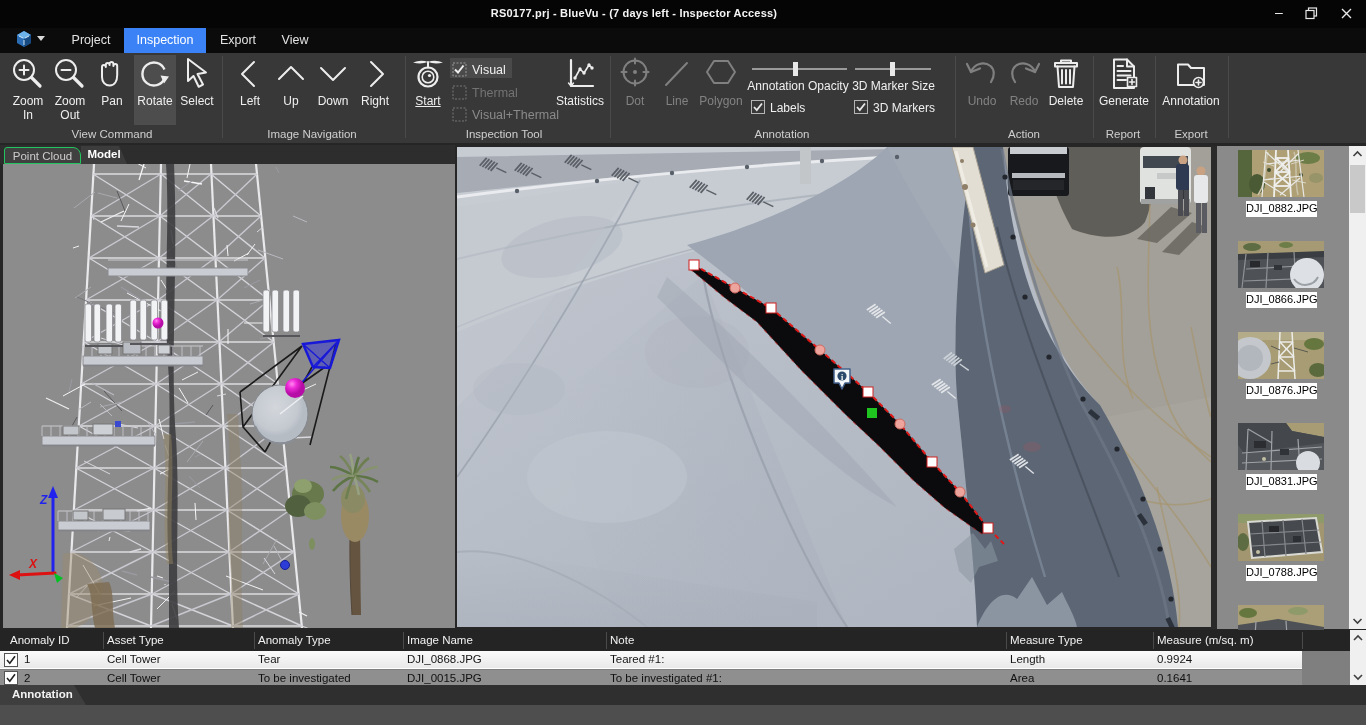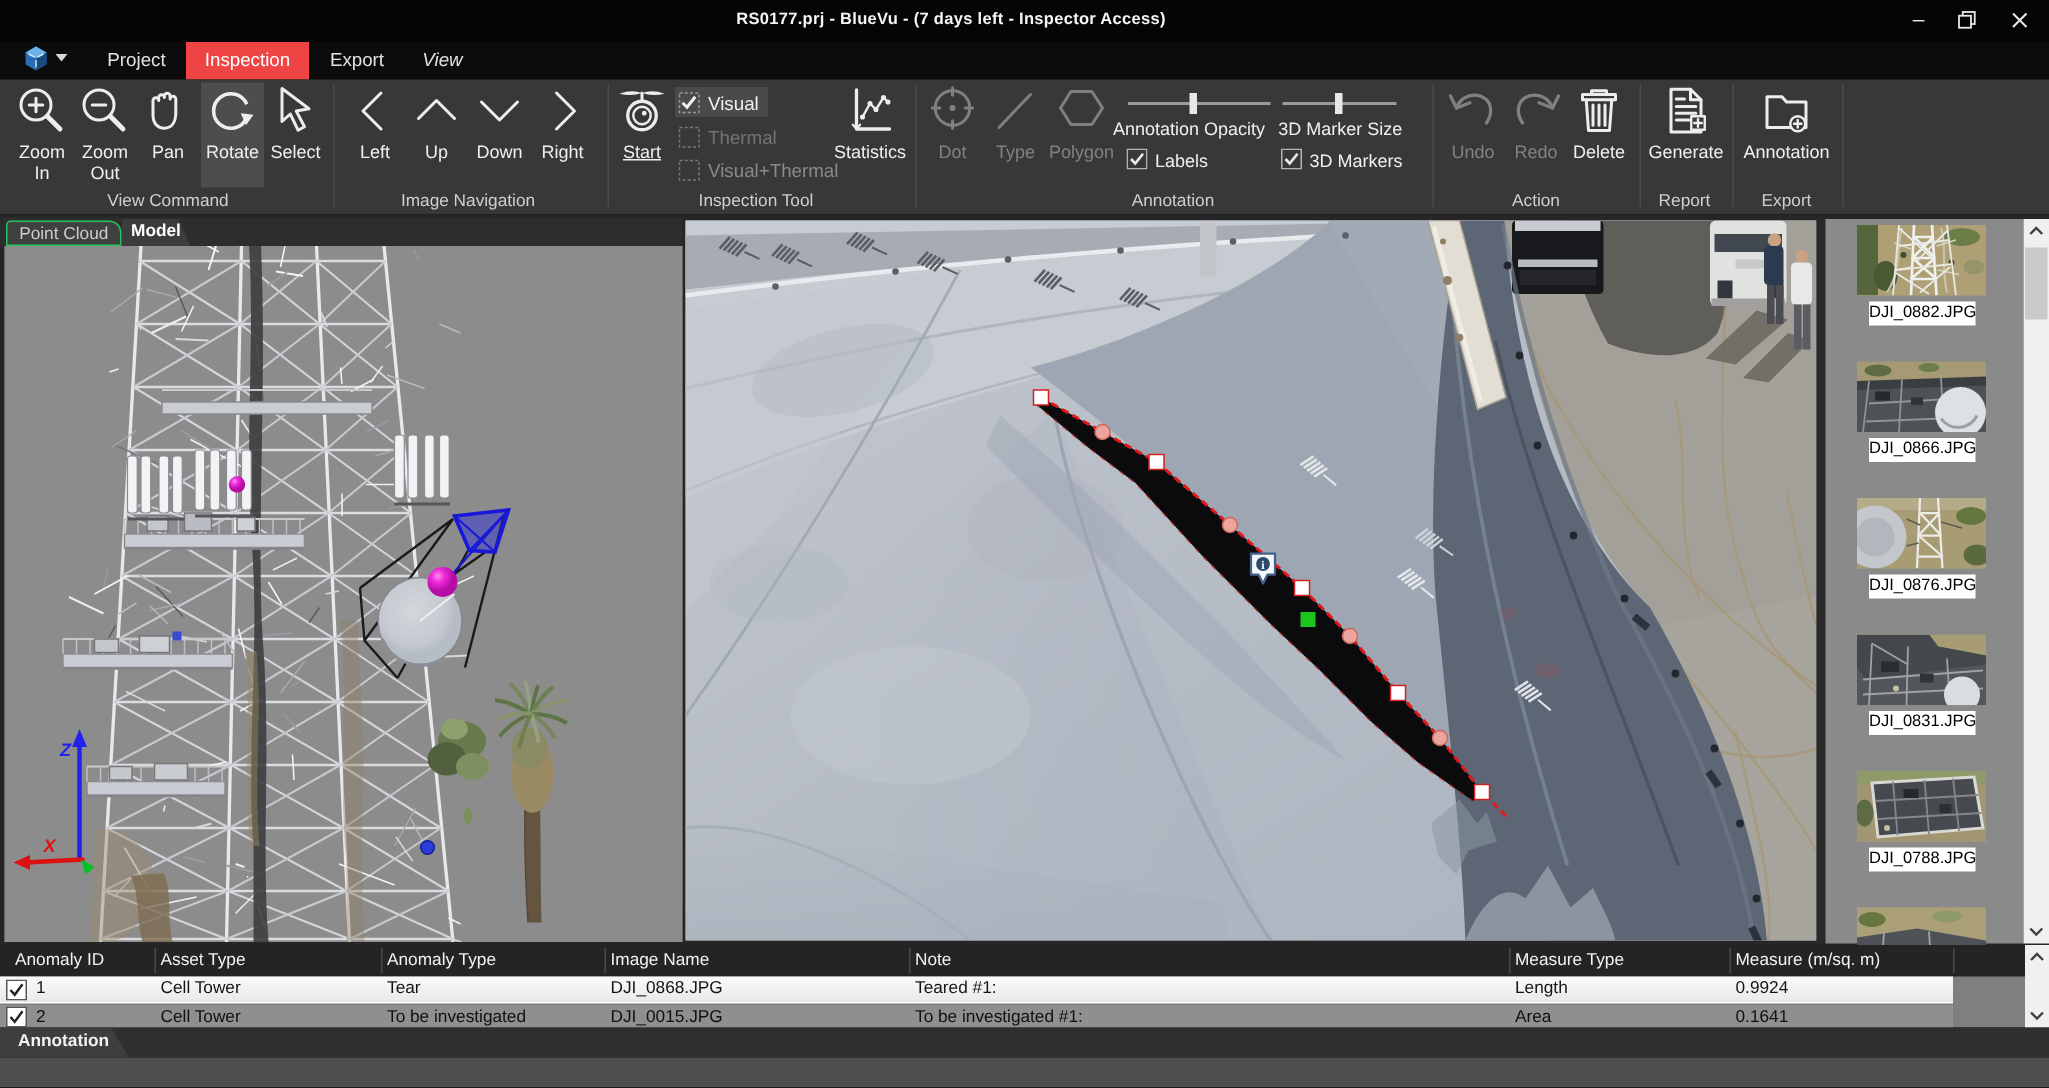--- a/index.html
+++ b/index.html
@@ -6,21 +6,21 @@
 html,body { width:1366px; height:725px; overflow:hidden; background:#000; }
 body { font-family:"Liberation Sans", sans-serif; position:relative; }
 .abs { position:absolute; }
 
 #titlebar { left:0; top:0; width:1366px; height:28px; background:#050505; }
 #title { left:0; top:0; width:1268px; height:28px; line-height:27px; text-align:center; color:#f5f5f5; font-size:11px; font-weight:bold; letter-spacing:0.2px; }
 .winbtn { top:0; width:34px; height:26px; color:#e8e8e8; font-size:13px; text-align:center; line-height:24px; }
 
 #tabbar { left:0; top:28px; width:1366px; height:25px; background:#0b0b0b; }
 .rtab { top:28px; height:25px; line-height:25px; color:#e2e2e2; font-size:12.5px; text-align:center; }
-#tab-insp { background:#ef4444; color:#fff; }
+#tab-insp { background:#3b82f6; color:#fff; }
 
 #ribbon { left:0; top:53px; width:1366px; height:90px; background:#383838; }
 .rsep { top:3px; width:1px; height:82px; background:#4a4a4a; }
 .glabel { top:73px; height:16px; line-height:16px; color:#cfcfcf; font-size:11.5px; text-align:center; }
 .btn { top:3px; text-align:center; color:#efefef; font-size:12px; }
 .btn .lbl { margin-top:1px; line-height:13.5px; }
 .btn.dis { color:#828282; }
 svg { display:block; }
 
 #content { left:0; top:143px; width:1366px; height:487px; background:#262626; }
@@ -64,21 +64,21 @@
       <polygon points="10,1 17,5 17,13 10,17 3,13 3,5" fill="#2a6db5"></polygon>
       <polygon points="10,1 17,5 10,9 3,5" fill="#6db2e8"></polygon>
       <polygon points="10,9 17,5 17,13 10,17" fill="#174a80"></polygon>
       <path d="M5 6 L9 8 M11 8 L15 6 M10 10 L10 15" stroke="#cfe6f5" stroke-width="1"></path>
     </svg>
 </div>
 <div class="abs" style="left:37px;top:36px;width:0;height:0;border-left:4px solid transparent;border-right:4px solid transparent;border-top:5px solid #d8d8d8;"></div>
 <div class="abs rtab" style="left:58px;width:66px;">Project</div>
 <div class="abs rtab" id="tab-insp" style="left:124px;width:82px;">Inspection</div>
 <div class="abs rtab" style="left:206px;width:64px;">Export</div>
-<div class="abs rtab" style="left:270px;width:50px;font-style:italic;">View</div>
+<div class="abs rtab" style="left:270px;width:50px;">View</div>
 
 <div class="abs" id="ribbon"></div>
 <div class="abs" style="left:134px;top:55px;width:42px;height:70px;background:#4d4d4d;"></div>
 <div class="abs btn" style="left:6px;top:56px;width:44px;">
     <svg width="36" height="38" viewBox="0 0 36 38" style="margin:0 auto;">
       <g stroke="#ededed" stroke-width="2" fill="none" stroke-linecap="round" stroke-linejoin="round">
         <circle cx="14" cy="14" r="10"></circle>
         <line x1="21.5" y1="21.5" x2="30" y2="30" stroke-width="3.2"></line>
         <line x1="14" y1="9.5" x2="14" y2="18.5"></line>
         <line x1="9.5" y1="14" x2="18.5" y2="14"></line>
@@ -192,21 +192,21 @@
       </g>
     </svg>
     <div class="lbl">Dot</div>
   </div>
 <div class="abs btn dis" style="left:655px;top:56px;width:44px;">
     <svg width="36" height="38" viewBox="0 0 36 38" style="margin:0 auto;">
       <g stroke="#808080" stroke-width="2" fill="none" stroke-linecap="round" stroke-linejoin="round">
         <line x1="7" y1="29" x2="28" y2="7"></line>
       </g>
     </svg>
-    <div class="lbl">Type</div>
+    <div class="lbl">Line</div>
   </div>
 <div class="abs btn dis" style="left:695px;top:56px;width:52px;">
     <svg width="36" height="38" viewBox="0 0 36 38" style="margin:0 auto;">
       <g stroke="#808080" stroke-width="2" fill="none" stroke-linecap="round" stroke-linejoin="round">
         <polygon points="11,5 25,5 32,16 25,27 11,27 4,16"></polygon>
       </g>
     </svg>
     <div class="lbl">Polygon</div>
   </div>
 <div class="abs btn dis" style="left:960px;top:56px;width:44px;">
@@ -288,21 +288,21 @@
 <div class="abs" style="left:450px;top:81px;height:20px;padding:2px 6px 0 2px;"><svg width="15" height="15" viewBox="0 0 15 15" style="display:inline-block;vertical-align:-3px;">
       <rect x="1" y="1" width="13" height="13" fill="none" stroke="#777" stroke-width="1" stroke-dasharray="2,1.5"></rect>
     </svg><span style="color:#737373;font-size:12.5px;margin-left:5px;">Thermal</span></div>
 <div class="abs" style="left:450px;top:103px;height:20px;padding:2px 6px 0 2px;"><svg width="15" height="15" viewBox="0 0 15 15" style="display:inline-block;vertical-align:-3px;">
       <rect x="1" y="1" width="13" height="13" fill="none" stroke="#777" stroke-width="1" stroke-dasharray="2,1.5"></rect>
     </svg><span style="color:#8a8a8a;font-size:12.5px;margin-left:5px;">Visual+Thermal</span></div>
 <div class="abs" style="left:752px;top:68px;width:95px;height:2px;background:#9a9a9a;"></div>
 <div class="abs" style="left:793px;top:62px;width:5px;height:14px;background:#e8e8e8;"></div>
 <div class="abs" style="left:855px;top:68px;width:76px;height:2px;background:#9a9a9a;"></div>
 <div class="abs" style="left:890px;top:62px;width:5px;height:14px;background:#e8e8e8;"></div>
-<div class="abs" style="left:742px;top:79px;width:112px;color:#f0f0f0;font-size:12px;text-align:left;white-space:nowrap;">Annotation Opacity</div>
+<div class="abs" style="left:742px;top:79px;width:112px;color:#f0f0f0;font-size:12px;text-align:center;white-space:nowrap;">Annotation Opacity</div>
 <div class="abs" style="left:846px;top:79px;width:95px;color:#f0f0f0;font-size:12px;text-align:center;white-space:nowrap;">3D Marker Size</div>
 <div class="abs" style="left:751px;top:98px;"><svg width="14" height="14" viewBox="0 0 14 14" style="display:inline-block;vertical-align:-2px;">
       <rect x="0.5" y="0.5" width="13" height="13" fill="none" stroke="#b5b5b5" stroke-width="1"></rect>
       <path d="M3 7 L5.8 10 L11 3.5" stroke="#e8e8e8" stroke-width="1.8" fill="none"></path>
     </svg><span style="color:#f0f0f0;font-size:12px;margin-left:5px;">Labels</span></div>
 <div class="abs" style="left:854px;top:98px;"><svg width="14" height="14" viewBox="0 0 14 14" style="display:inline-block;vertical-align:-2px;">
       <rect x="0.5" y="0.5" width="13" height="13" fill="none" stroke="#b5b5b5" stroke-width="1"></rect>
       <path d="M3 7 L5.8 10 L11 3.5" stroke="#e8e8e8" stroke-width="1.8" fill="none"></path>
     </svg><span style="color:#f0f0f0;font-size:12px;margin-left:5px;">3D Markers</span></div>
 

